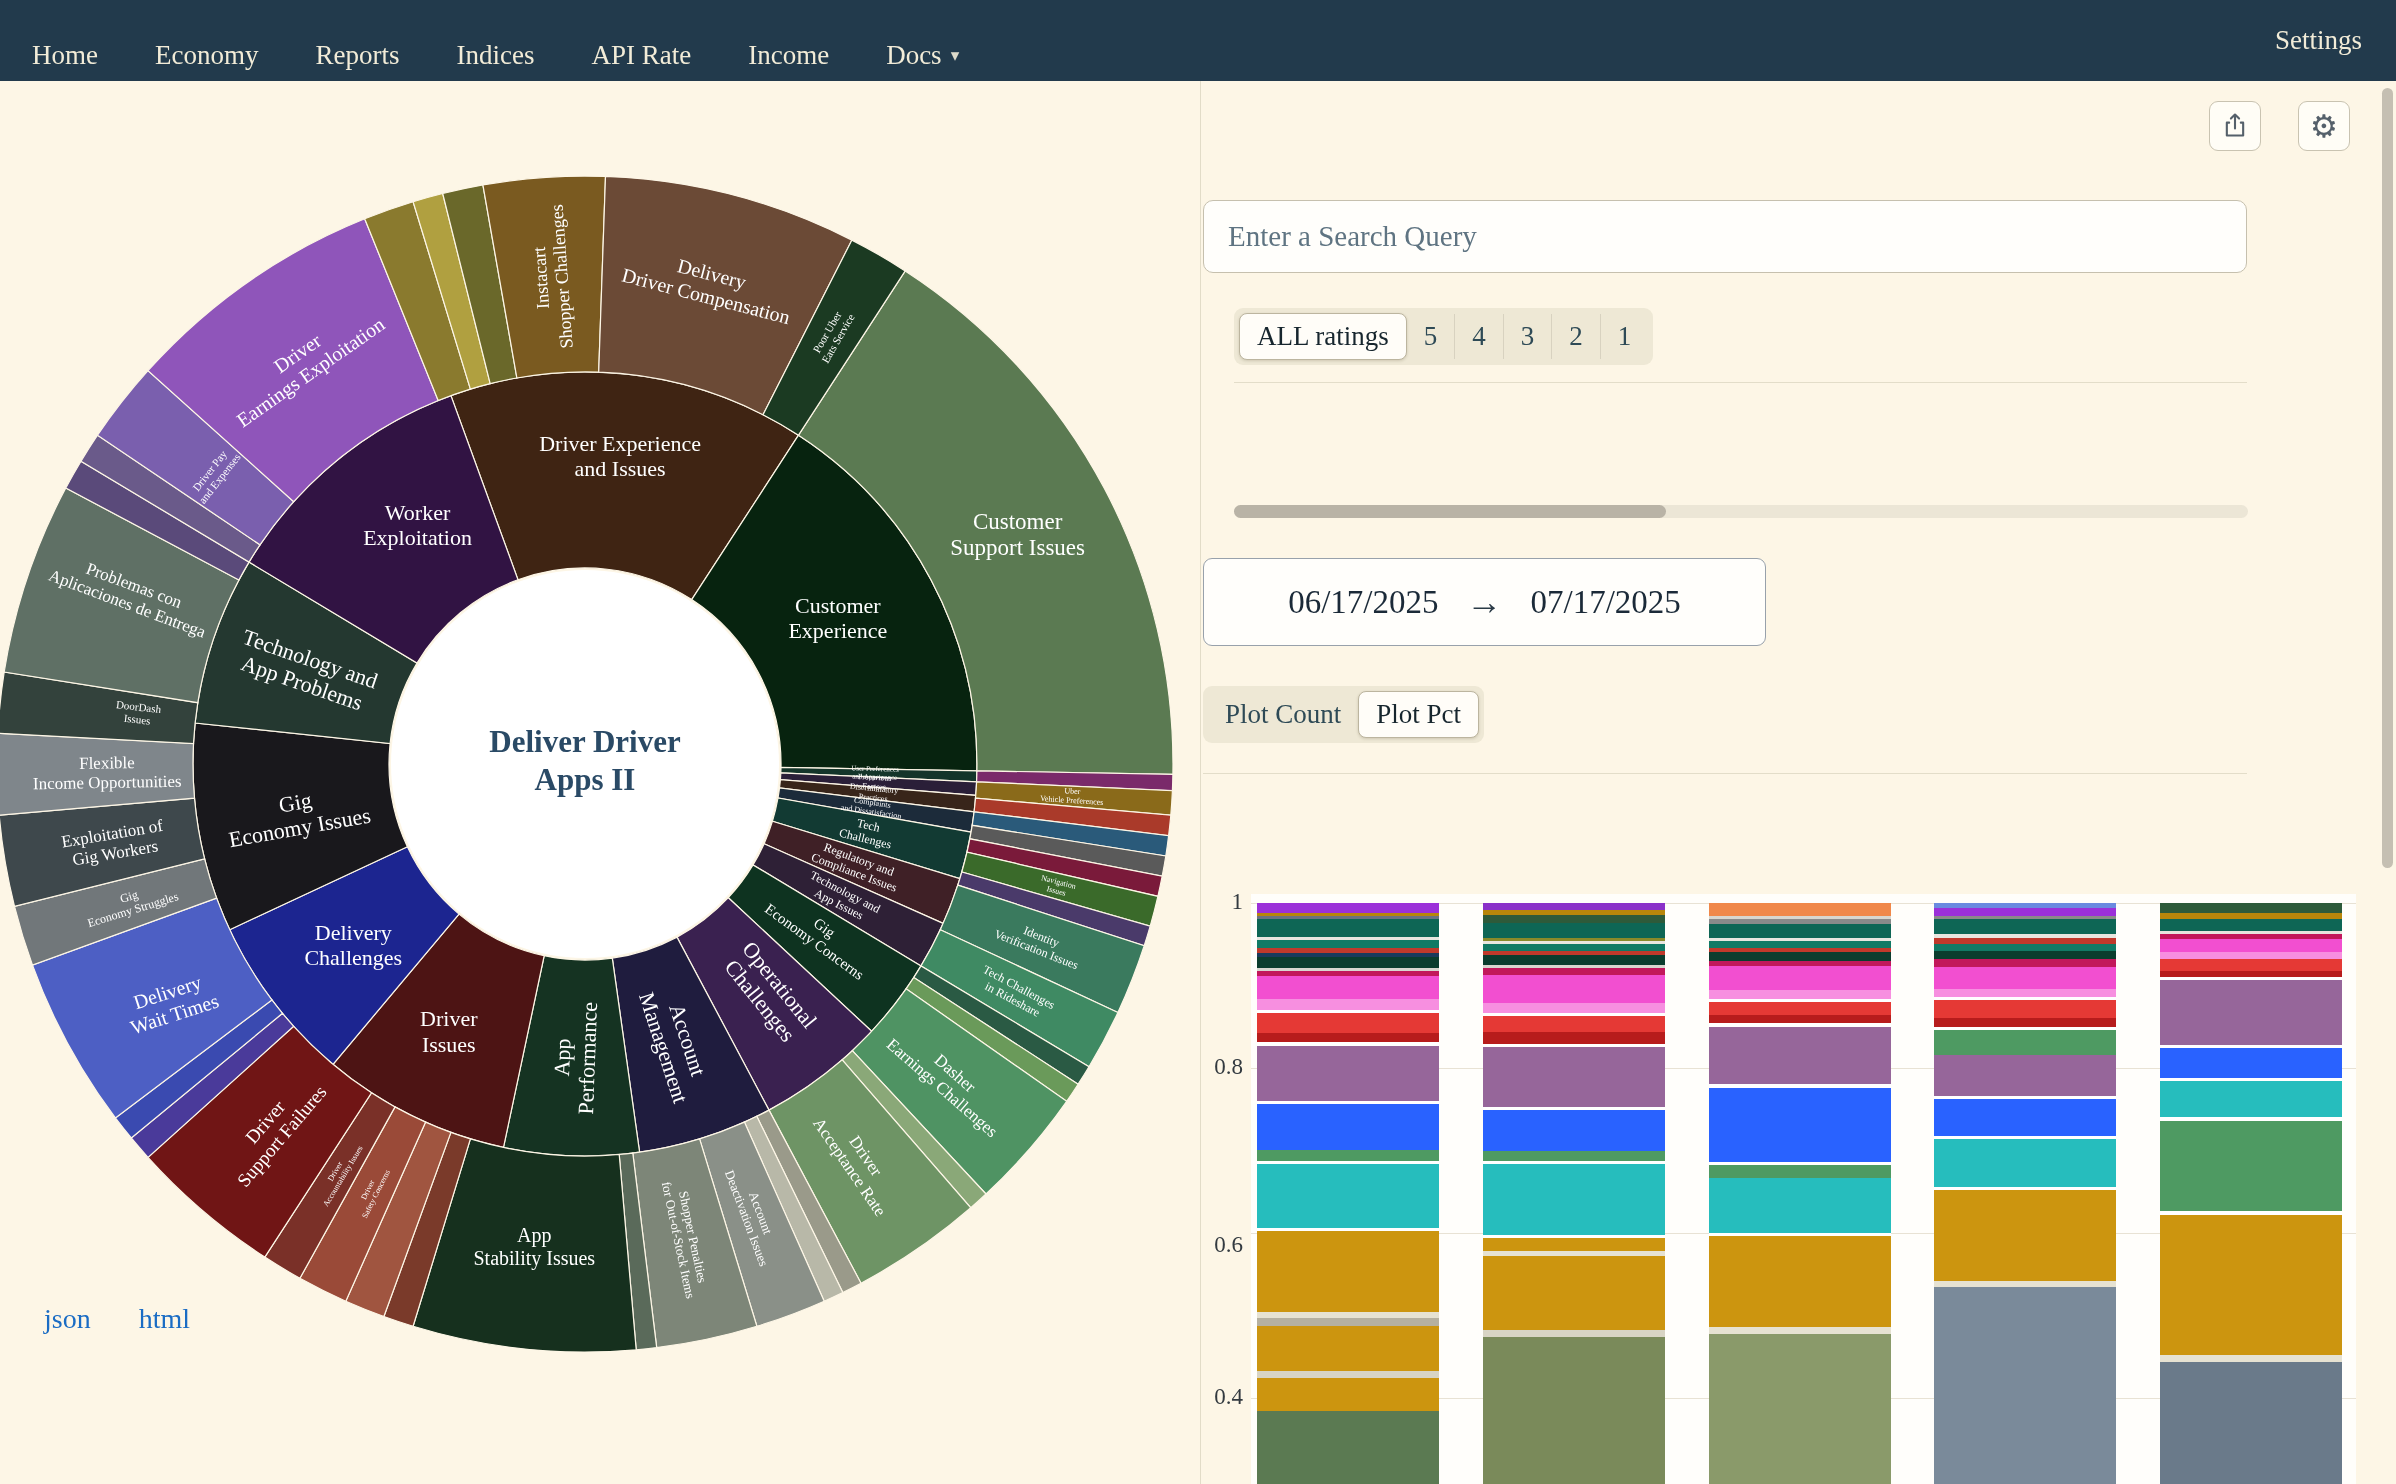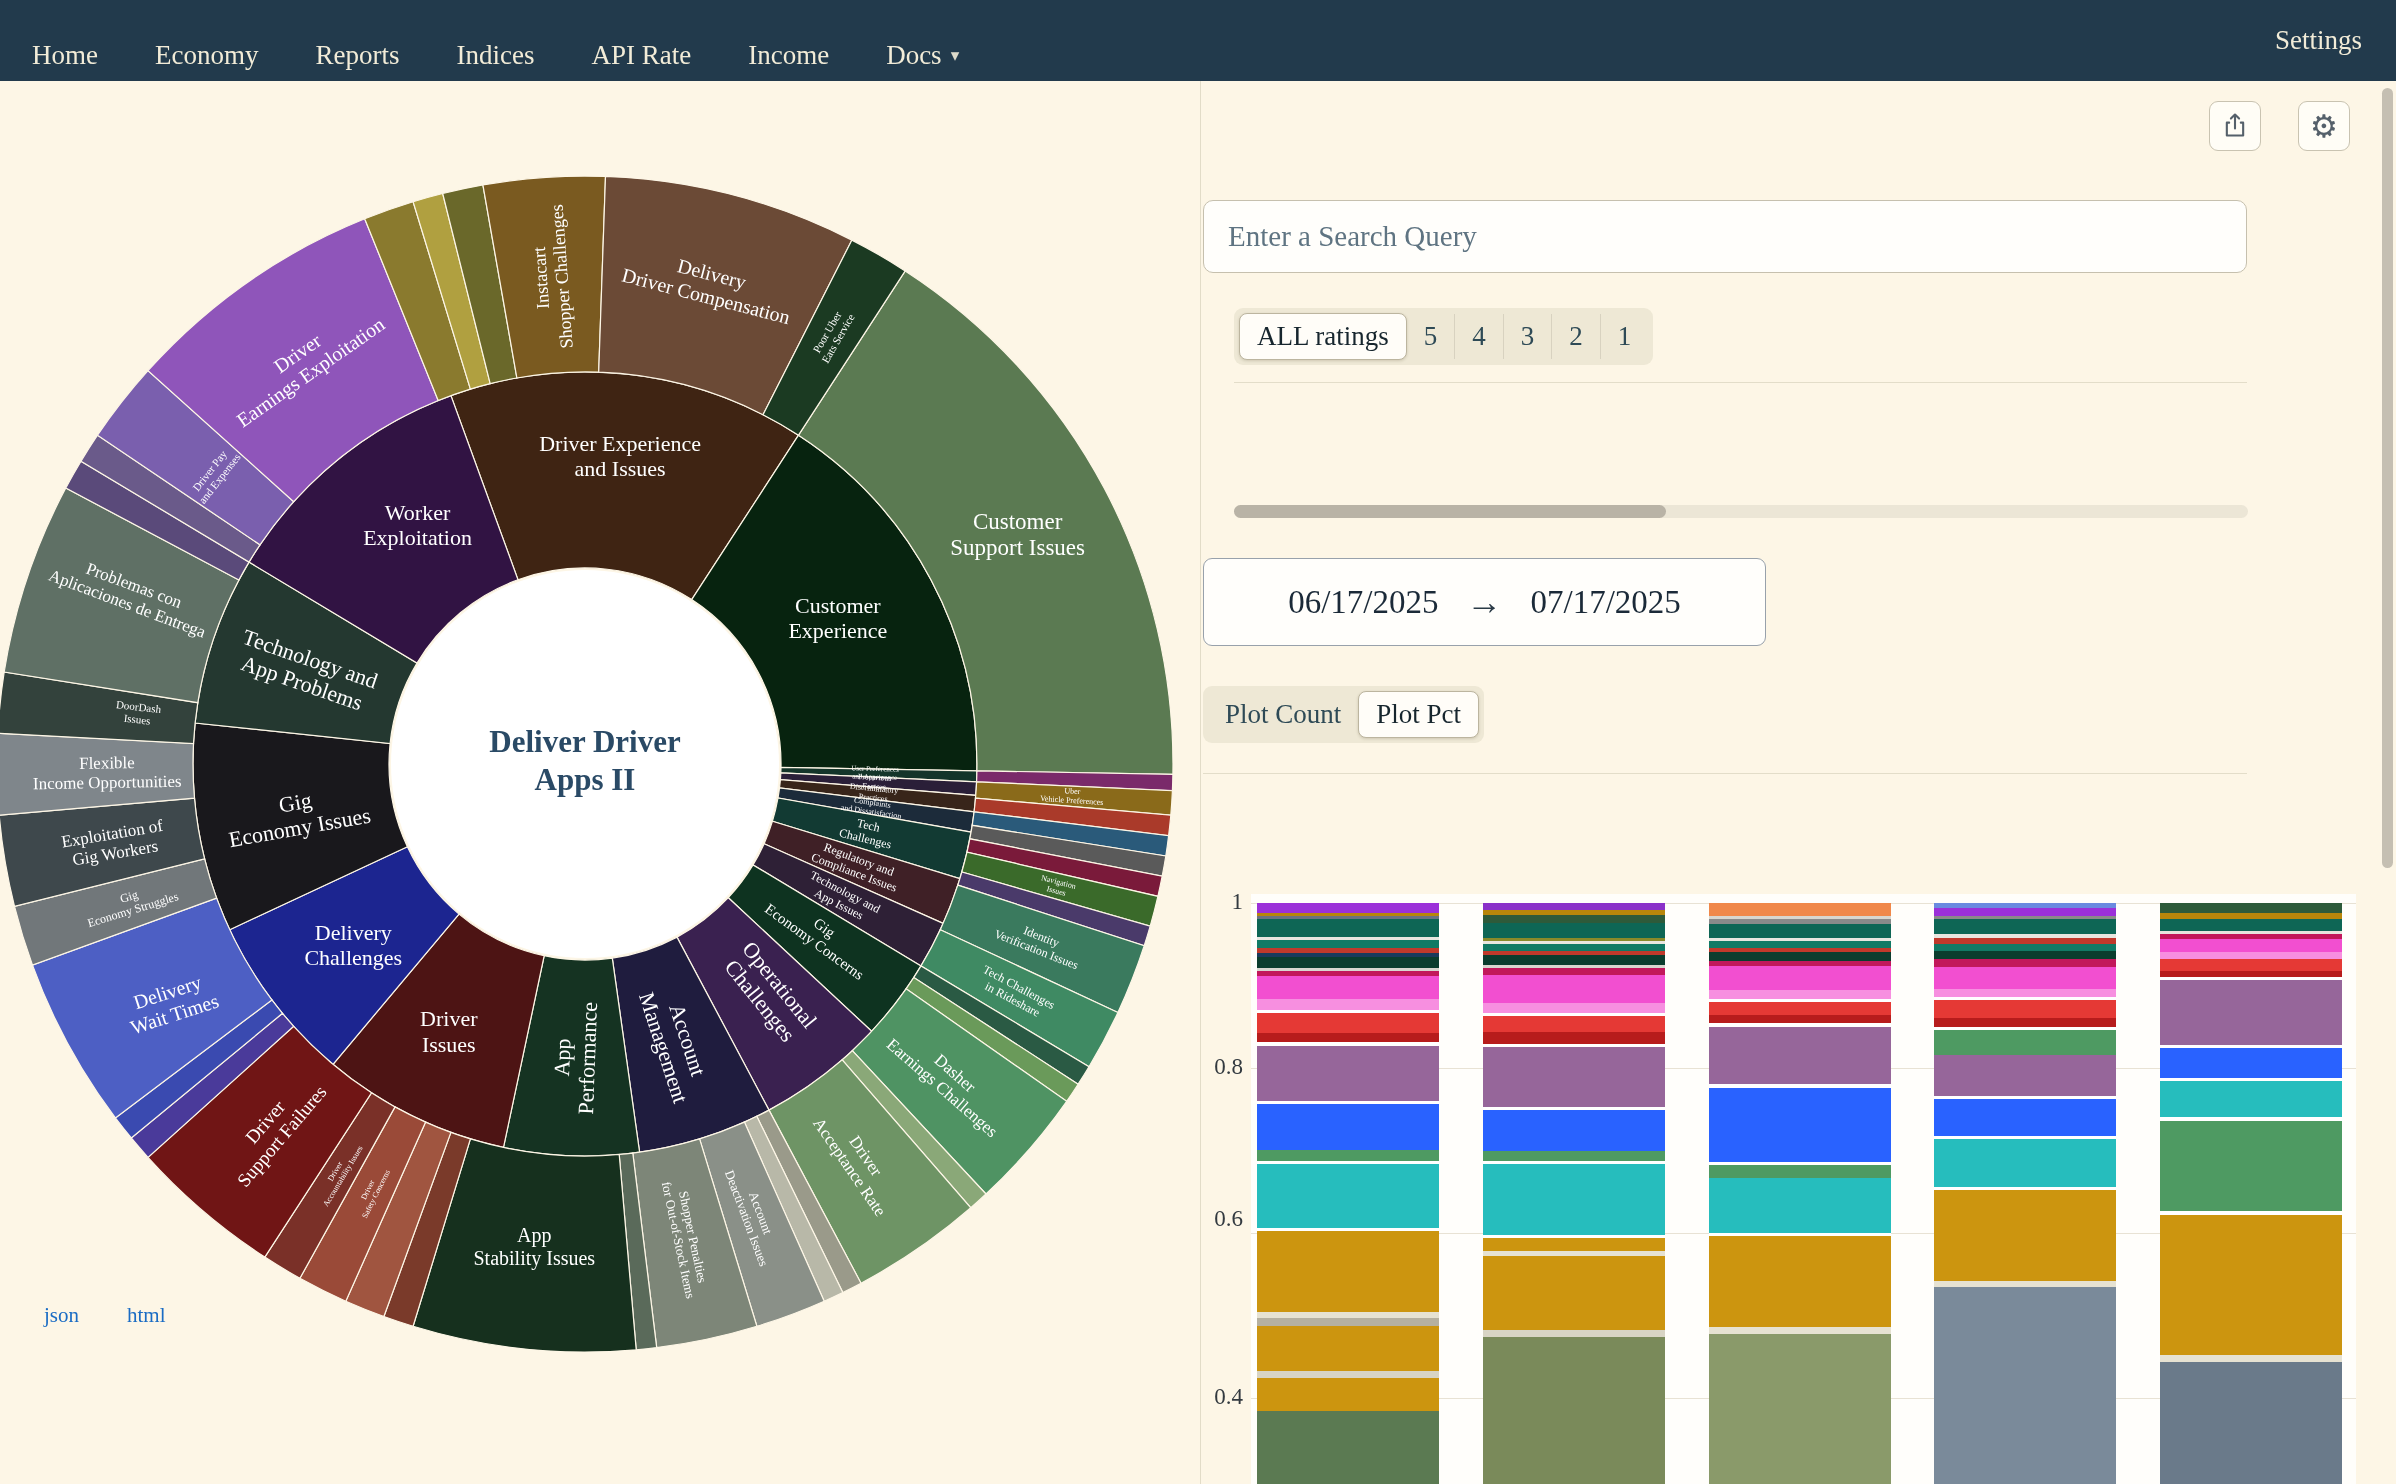--- a/index.html
+++ b/index.html
@@ -14,21 +14,21 @@
   .caret { font-size:17px; margin-left:9px; opacity:.9; }
   .nav-right { margin-left:auto; padding-right:34px; cursor:pointer; }
 
   
   .left-panel { position:absolute; left:0; top:81px; width:1200px; height:1403px; overflow:hidden; }
   .right-panel { position:absolute; left:1200px; top:81px; width:1196px; height:1403px;
                  border-left:1px solid #e2dcc8; overflow:hidden; }
 
   #sunburst { position:absolute; left:-15px; top:83px; width:1200px; height:1200px;
               font-family:"Liberation Serif", serif; }
-  .export-links { position:absolute; left:44px; top:1222px; display:flex; gap:48px; font-size:21px; }
+  .export-links { position:absolute; left:44px; top:1222px; display:flex; gap:48px; font-size:28px; }
   .export-links a { color:#1a6cc4; cursor:pointer; text-decoration:none; }
 
   
   .icon-btn { position:absolute; top:20px; width:52px; height:50px; border:1.5px solid #c9c3b1;
               border-radius:9px; background:#fffdf6; display:flex; align-items:center; justify-content:center;
               color:#55606a; cursor:pointer; }
   #share-btn { left:1008px; }
   #gear-btn  { left:1097px; font-size:31px; font-family:"DejaVu Sans", sans-serif; }
 
   .search-input { position:absolute; left:2px; top:119px; width:1044px; height:73px;
@@ -386,18 +386,18 @@
           <div style="height: 3.3px; background: rgb(255, 255, 255);"></div>
           <div style="height: 90.75px; background: rgb(78, 154, 98);"></div>
           <div style="height: 3.3px; background: rgb(255, 255, 255);"></div>
           <div style="height: 140.25px; background: rgb(204, 149, 15);"></div>
           <div style="height: 6.6px; background: rgb(230, 226, 210);"></div>
           <div style="height: 366.3px; background: rgb(106, 122, 138);"></div>
         </div>
       </div>
   <div class="ytick" style="top: -5px;">1</div>
       <div class="ytick" style="top: 160px;">0.8</div>
-      <div class="ytick" style="top: 312px;">0.6</div>
+      <div class="ytick" style="top: 338px;">0.6</div>
       <div class="ytick" style="top: 490px;">0.4</div>
     </div>
 </section>
 
 <div class="vscroll-thumb"></div>
 
 </body></html>

